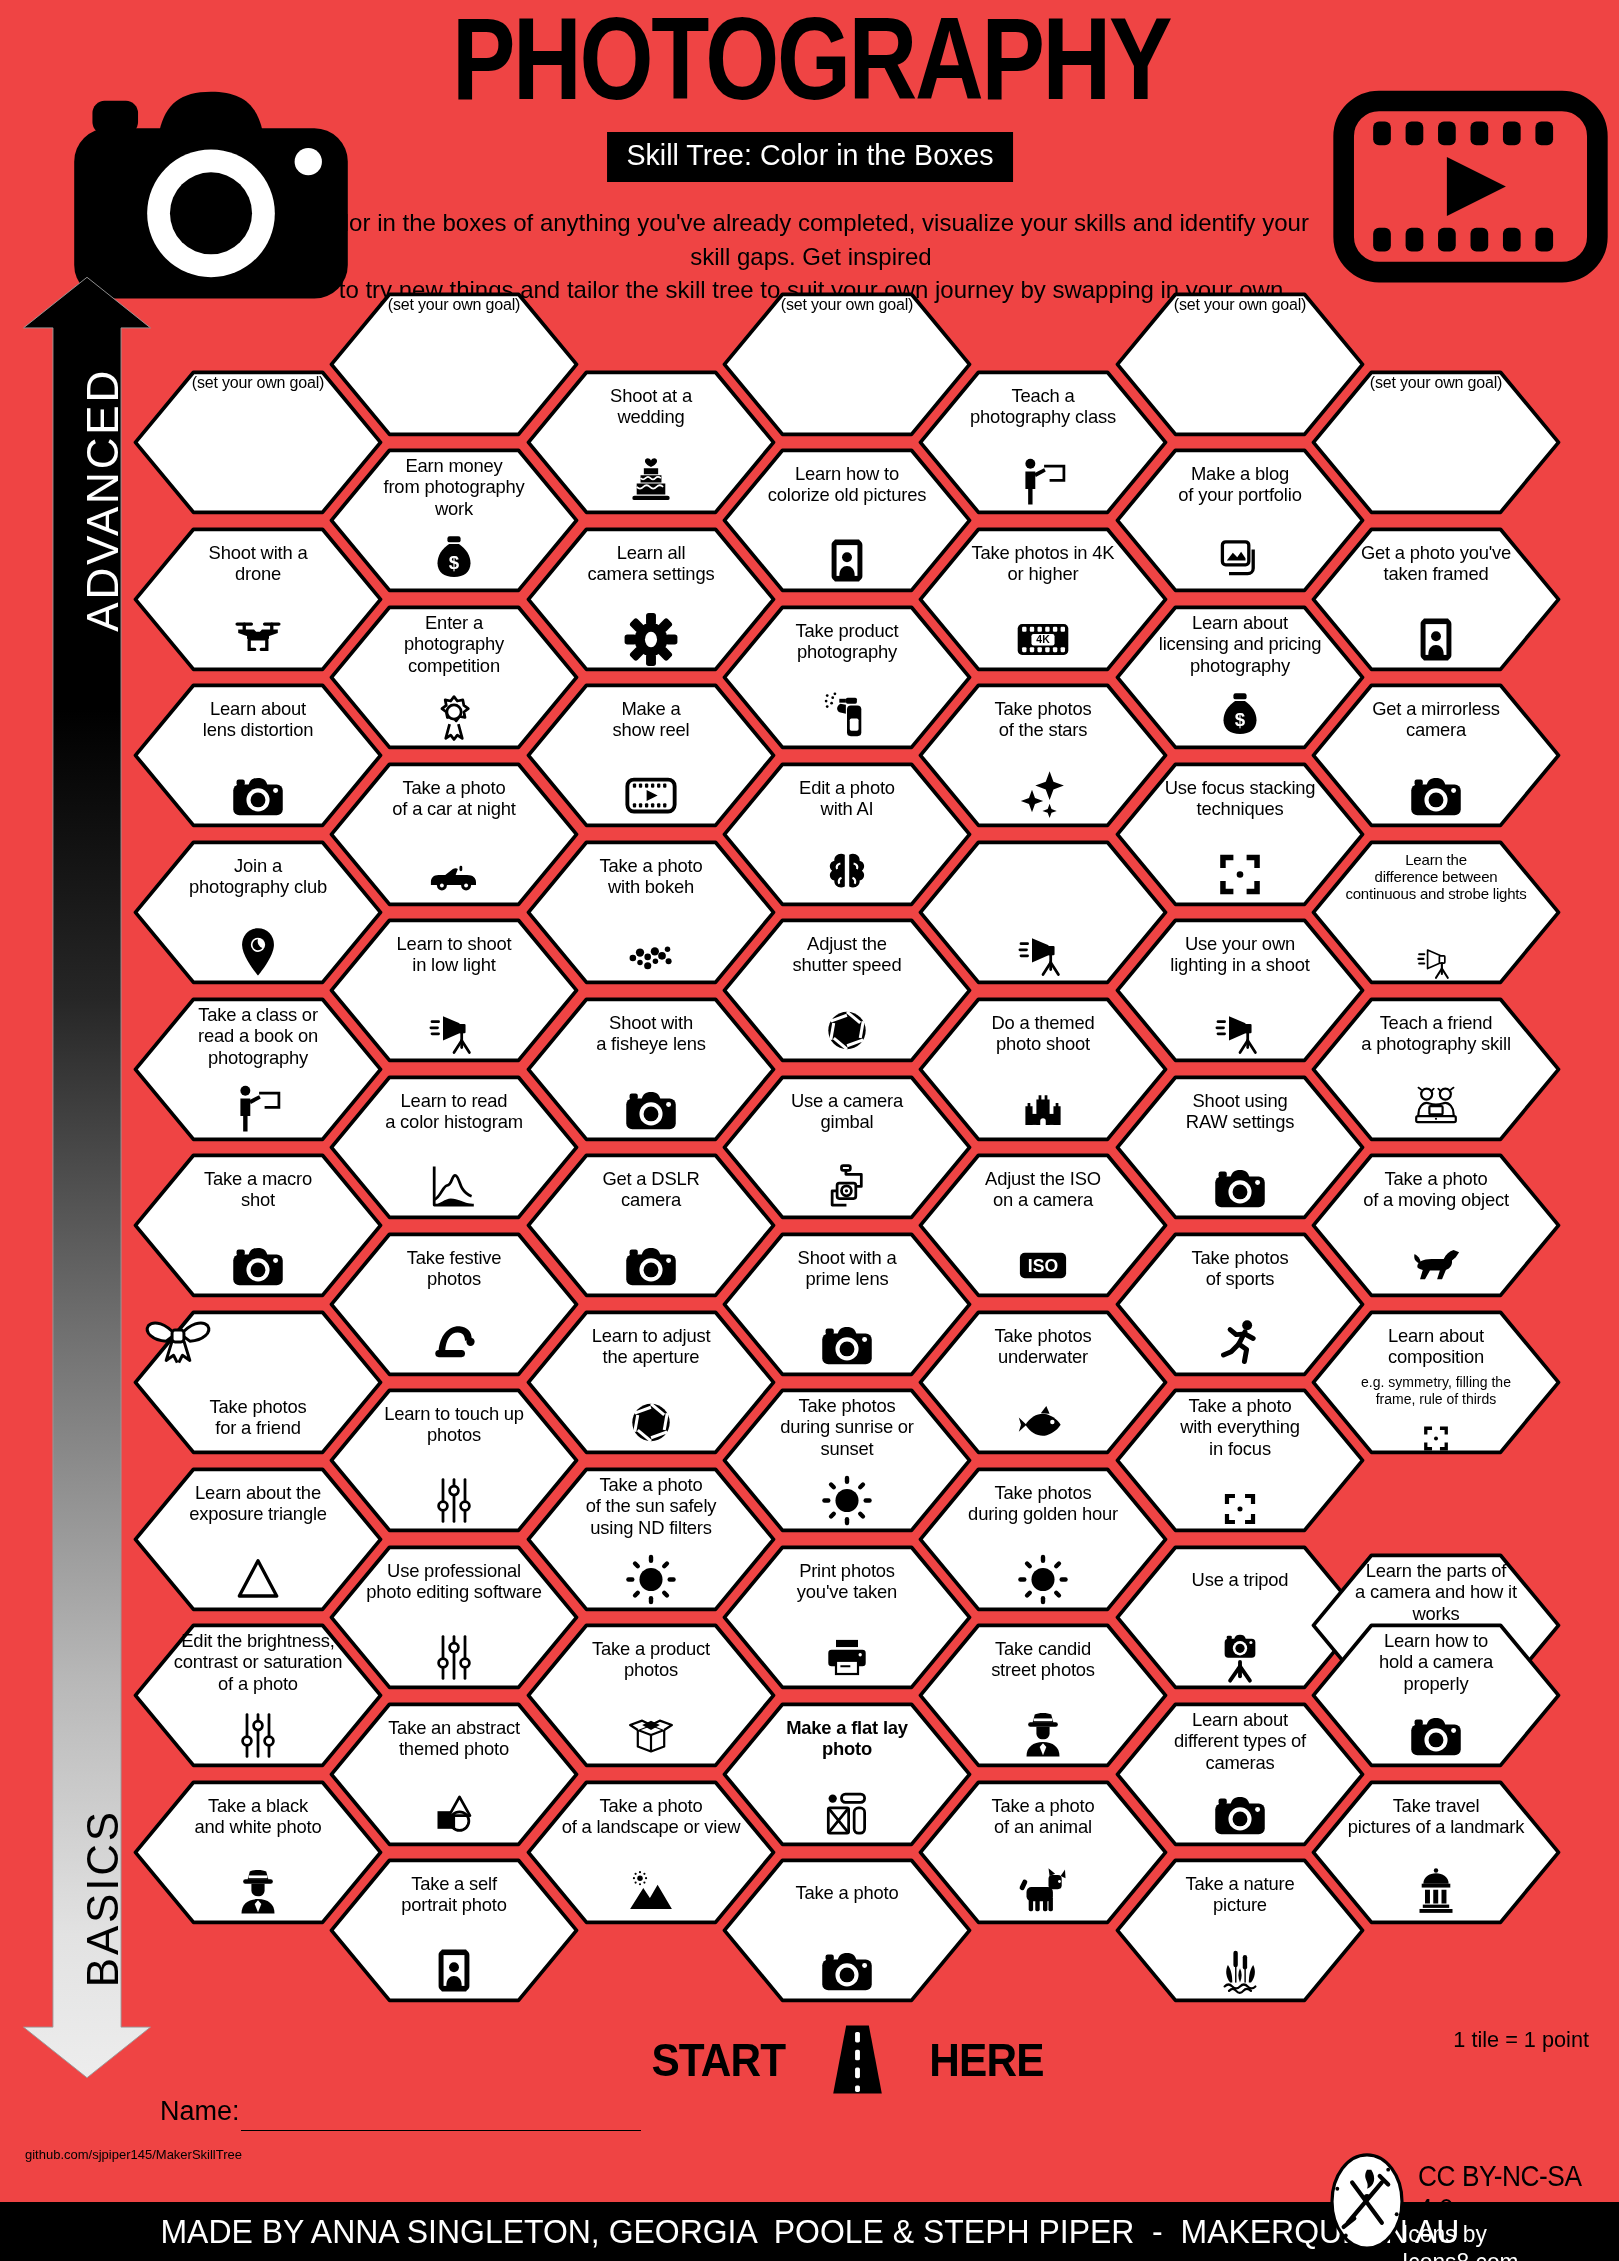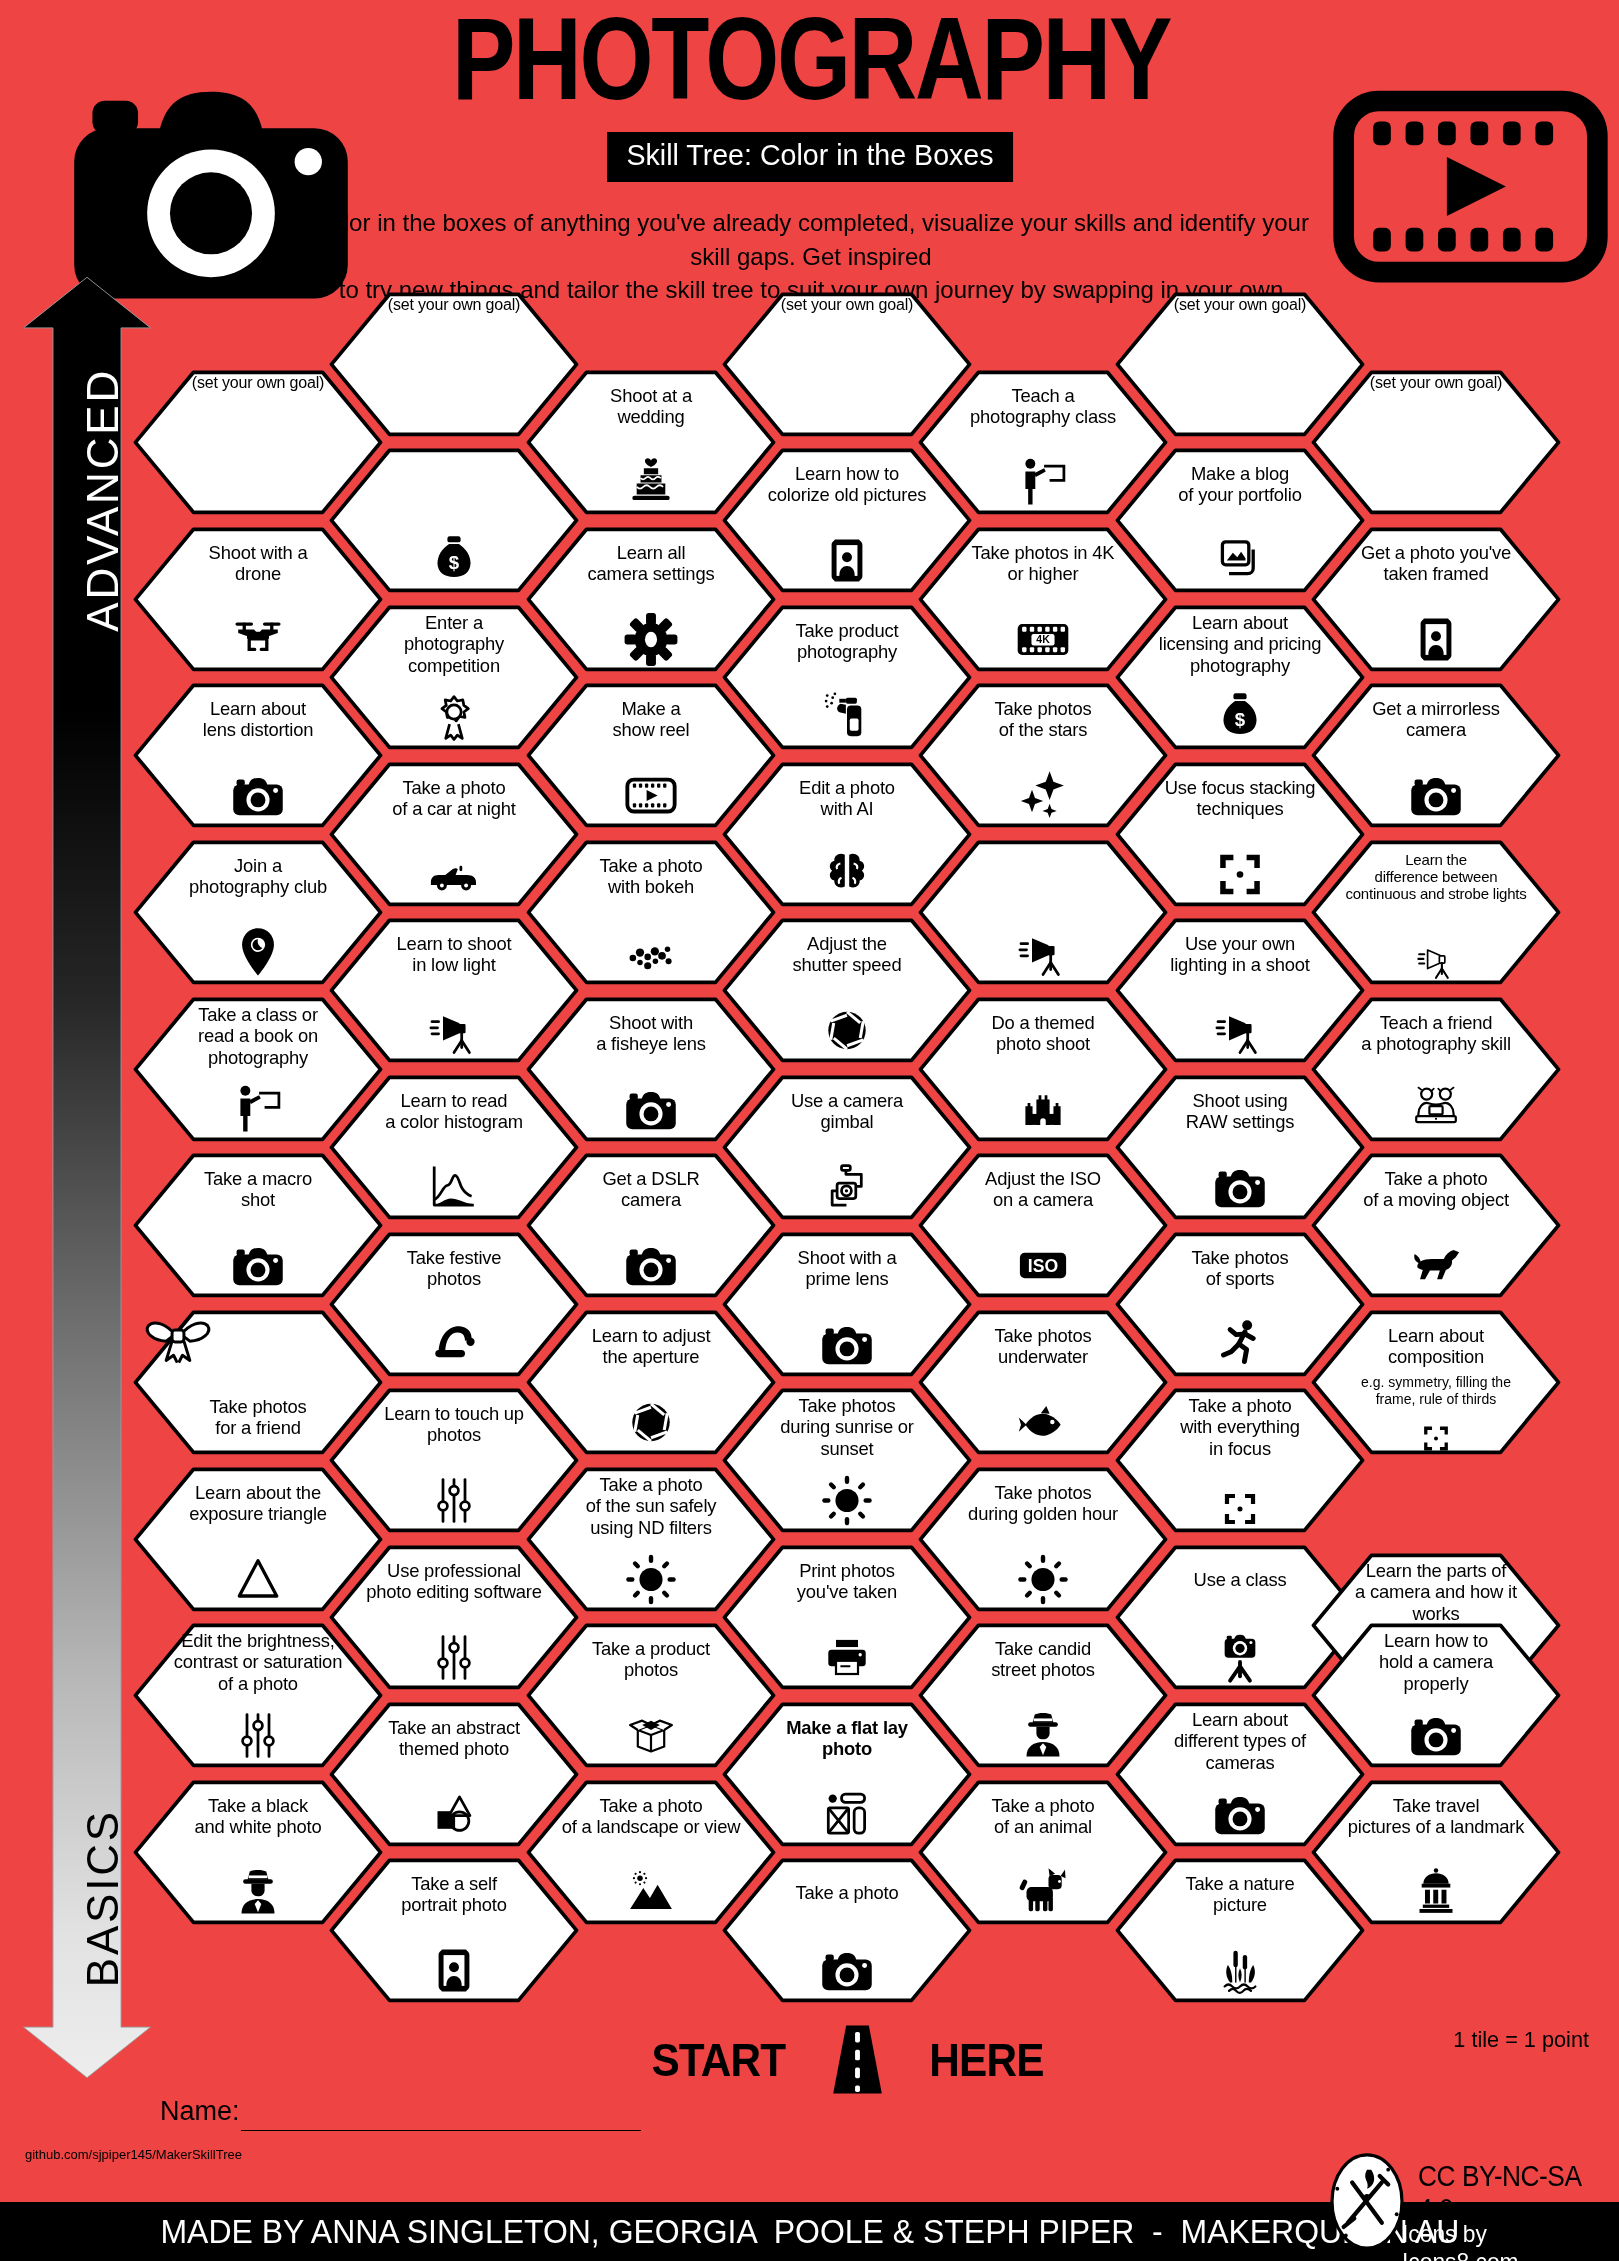--- a/index.html
+++ b/index.html
@@ -270,20 +270,23 @@
       <div class="hex" style="left: 325px; top: 286px;">
         <svg class="hx" viewBox="0 0 560 340">
           <polygon points="14,170 140,18 420,18 546,170 420,322 140,322"></polygon>
         </svg>
         <div class="hex-label goal">(set your own goal)</div>
       </div>
       <div class="hex" style="left: 325px; top: 442px;">
         <svg class="hx" viewBox="0 0 560 340">
           <polygon points="14,170 140,18 420,18 546,170 420,322 140,322"></polygon>
         </svg>
+        <div class="hex-label three">Earn money
+from photography
+work</div>
         <div class="hex-icon"><svg xmlns="http://www.w3.org/2000/svg" viewBox="0 0 100 100" fill="#000">
             <rect x="38" y="6" width="24" height="11" rx="4"></rect>
             <path d="M41 20h18c13 9 21 21 21 35 0 16-12 25-30 25S20 71 20 55c0-14 8-26 21-35z"></path>
             <text x="50" y="66" fill="#fff" font-size="34" font-weight="bold" text-anchor="middle" font-family="Liberation Sans, sans-serif">$</text>
           </svg></div>
       </div>
       <div class="hex" style="left: 325px; top: 599px;">
         <svg class="hx" viewBox="0 0 560 340">
           <polygon points="14,170 140,18 420,18 546,170 420,322 140,322"></polygon>
         </svg>
@@ -1075,21 +1078,21 @@
             <g transform="rotate(270 50 50)">
               <path d="M14 14h24v10H24v14H14z"></path>
             </g>
             <circle cx="50" cy="50" r="6"></circle>
           </svg></div>
       </div>
       <div class="hex" style="left: 1111px; top: 1539px;">
         <svg class="hx" viewBox="0 0 560 340">
           <polygon points="14,170 140,18 420,18 546,170 420,322 140,322"></polygon>
         </svg>
-        <div class="hex-label one">Use a class</div>
+        <div class="hex-label one">Use a tripod</div>
         <div class="hex-icon"><svg xmlns="http://www.w3.org/2000/svg" viewBox="0 0 100 100" fill="#000">
             <g transform="translate(50 32) scale(.62) translate(-50 -56)">
               <rect x="5" y="30" width="90" height="56" rx="11"></rect>
               <path d="M33 31c2-9 7-13 17-13s15 4 17 13z"></path>
               <rect x="11" y="21" width="15" height="11" rx="4"></rect>
               <circle cx="50" cy="58" r="21" fill="#fff"></circle>
               <circle cx="50" cy="58" r="13.5"></circle>
               <circle cx="82" cy="41" r="4.5" fill="#fff"></circle>
             </g>
             <g stroke="#000" stroke-width="7" stroke-linecap="round" fill="none">

